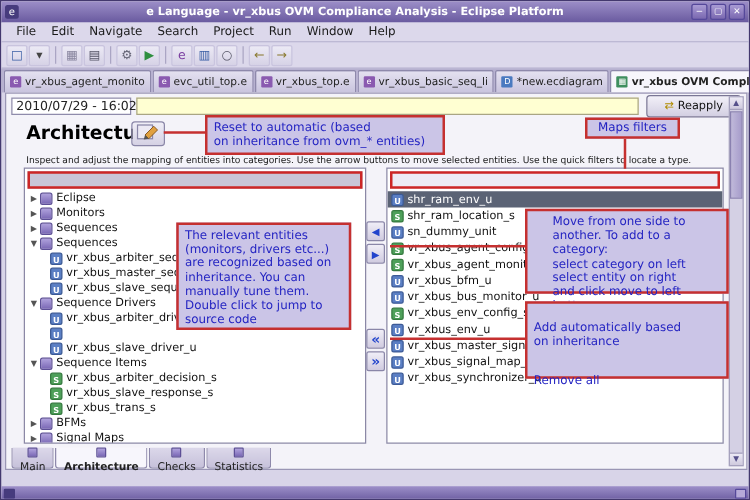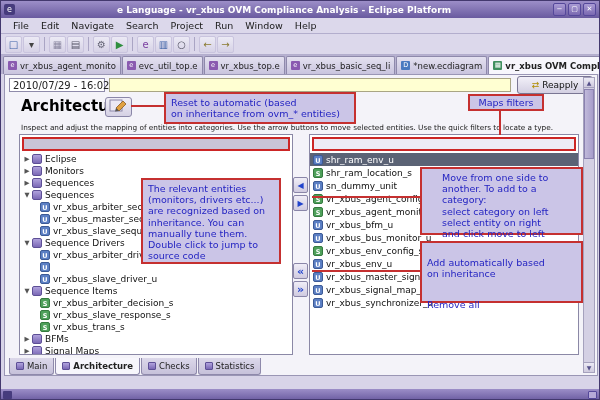--- a/index.html
+++ b/index.html
@@ -61,21 +61,21 @@
   [data-name="move-all-right-button"]{top:280px;font-size:11px;font-weight:bold;}
 
   
   .vscroll{position:absolute;left:582px;top:76px;width:12px;height:296px;background:#d4d0e4;border:1px solid #a5a1bd;}
   .vs-arrow{height:10px;font-size:6px;color:#55508a;text-align:center;line-height:10px;background:linear-gradient(#eceaf5,#cfcade);border-bottom:1px solid #a5a1bd;}
   .vs-arrow.down{position:absolute;bottom:0;width:100%;border-top:1px solid #a5a1bd;border-bottom:none;}
   .vs-thumb{position:absolute;top:11px;left:0;width:100%;height:70px;background:linear-gradient(90deg,#c0b9da,#a79dcb);border:1px solid #8a81b0;}
 
   
   .btabs{position:absolute;left:8px;top:357px;height:18px;display:flex;align-items:flex-start;}
-  .btab{height:17px;display:flex;align-items:center;gap:3px;padding:0 6px;font-size:8.5px;color:#222;background:linear-gradient(#dcd8ea,#c6c1da);border:1px solid #8e89ab;border-top:none;border-radius:0 0 3px 3px;margin-right:1px;}
+  .btab{height:17px;display:flex;align-items:center;gap:3px;padding:0 6px;font-size:8.5px;color:#222;background:linear-gradient(#dcd8ea,#c6c1da);border:1px solid #8e89ab;border-top:none;border-radius:0 0 3px 3px;margin-right:1px;flex-direction:column;}
   .btab.active{background:#f7f6fc;font-weight:bold;}
   .btab-icon{width:8px;height:8px;background:linear-gradient(#b0a2dd,#7a68b5);border:1px solid #5d4f96;border-radius:1px;flex:none;}
 
   
   .statusbar{position:absolute;left:0;top:388px;width:100%;height:12px;background:linear-gradient(#9c8ec8,#695a9f);}
   .grip{position:absolute;right:2px;top:2px;width:9px;height:8px;background:#b6aad8;border:1px solid #55489a;border-radius:1px;}
   .sb-icon{position:absolute;left:2px;top:2px;width:9px;height:8px;background:#463b7d;border-radius:1px;}
 
   
   .callout{position:absolute;background:#cbc5e7;border:2px solid #c53030;color:#2424c2;font-size:9.5px;line-height:1.18;padding:3px 5px;white-space:pre-line;z-index:30;}

